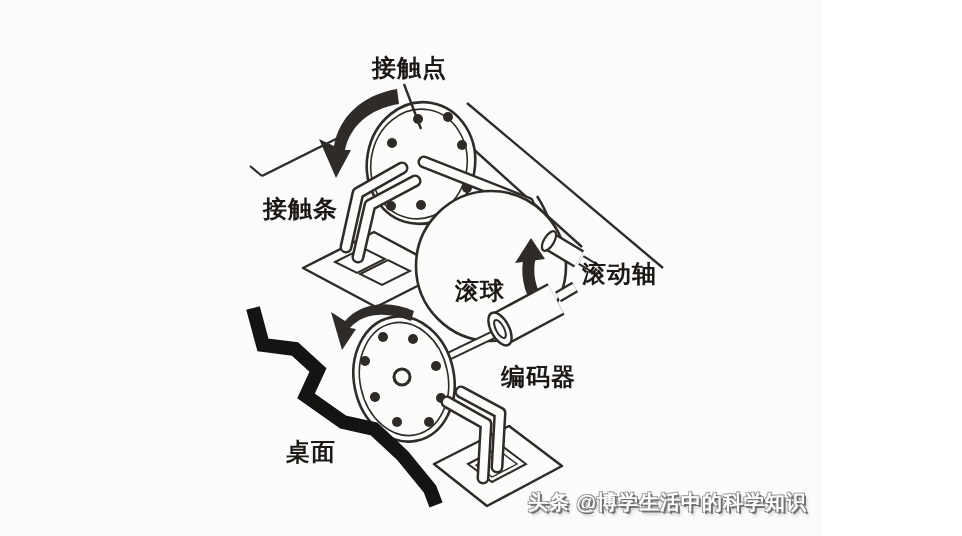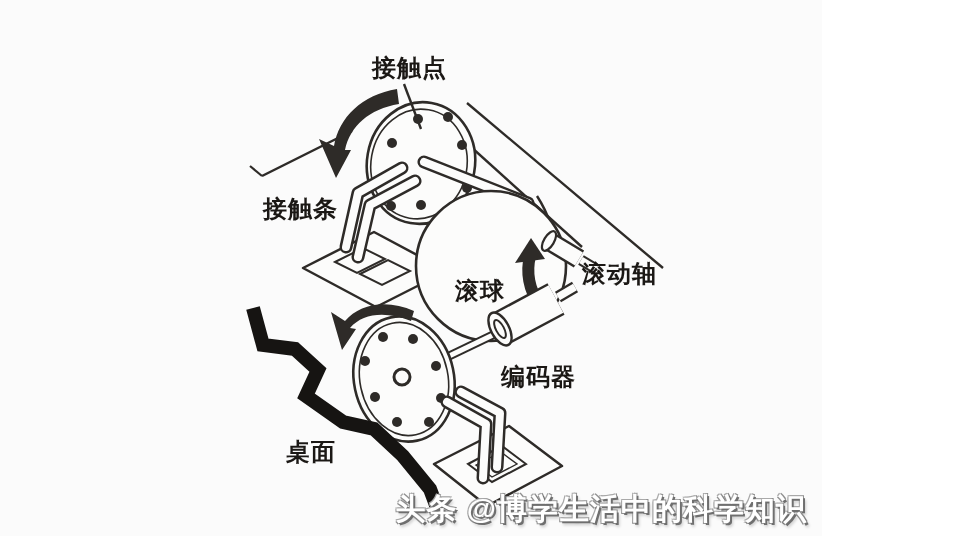--- a/index.html
+++ b/index.html
@@ -30,21 +30,21 @@
     line-height:1.05;
     letter-spacing:1px;
     color:var(--label-text);
     white-space:nowrap;
     user-select:none;
   }
   .watermark{
     position:absolute;
     top:489px;right:15px;
     font-weight:700;
-    font-size:30px;
+    font-size:20px;
     letter-spacing:1px;
     color:var(--watermark-fill);
     text-shadow:
       2px 2px 0 var(--watermark-shadow),
       -1px -1px 0 #a9a9a9,
       1px -1px 0 #8f8f8f,
       -1px 1px 0 #8f8f8f,
       3px 4px 3px rgba(0,0,0,0.18);
     white-space:nowrap;
     user-select:none;

